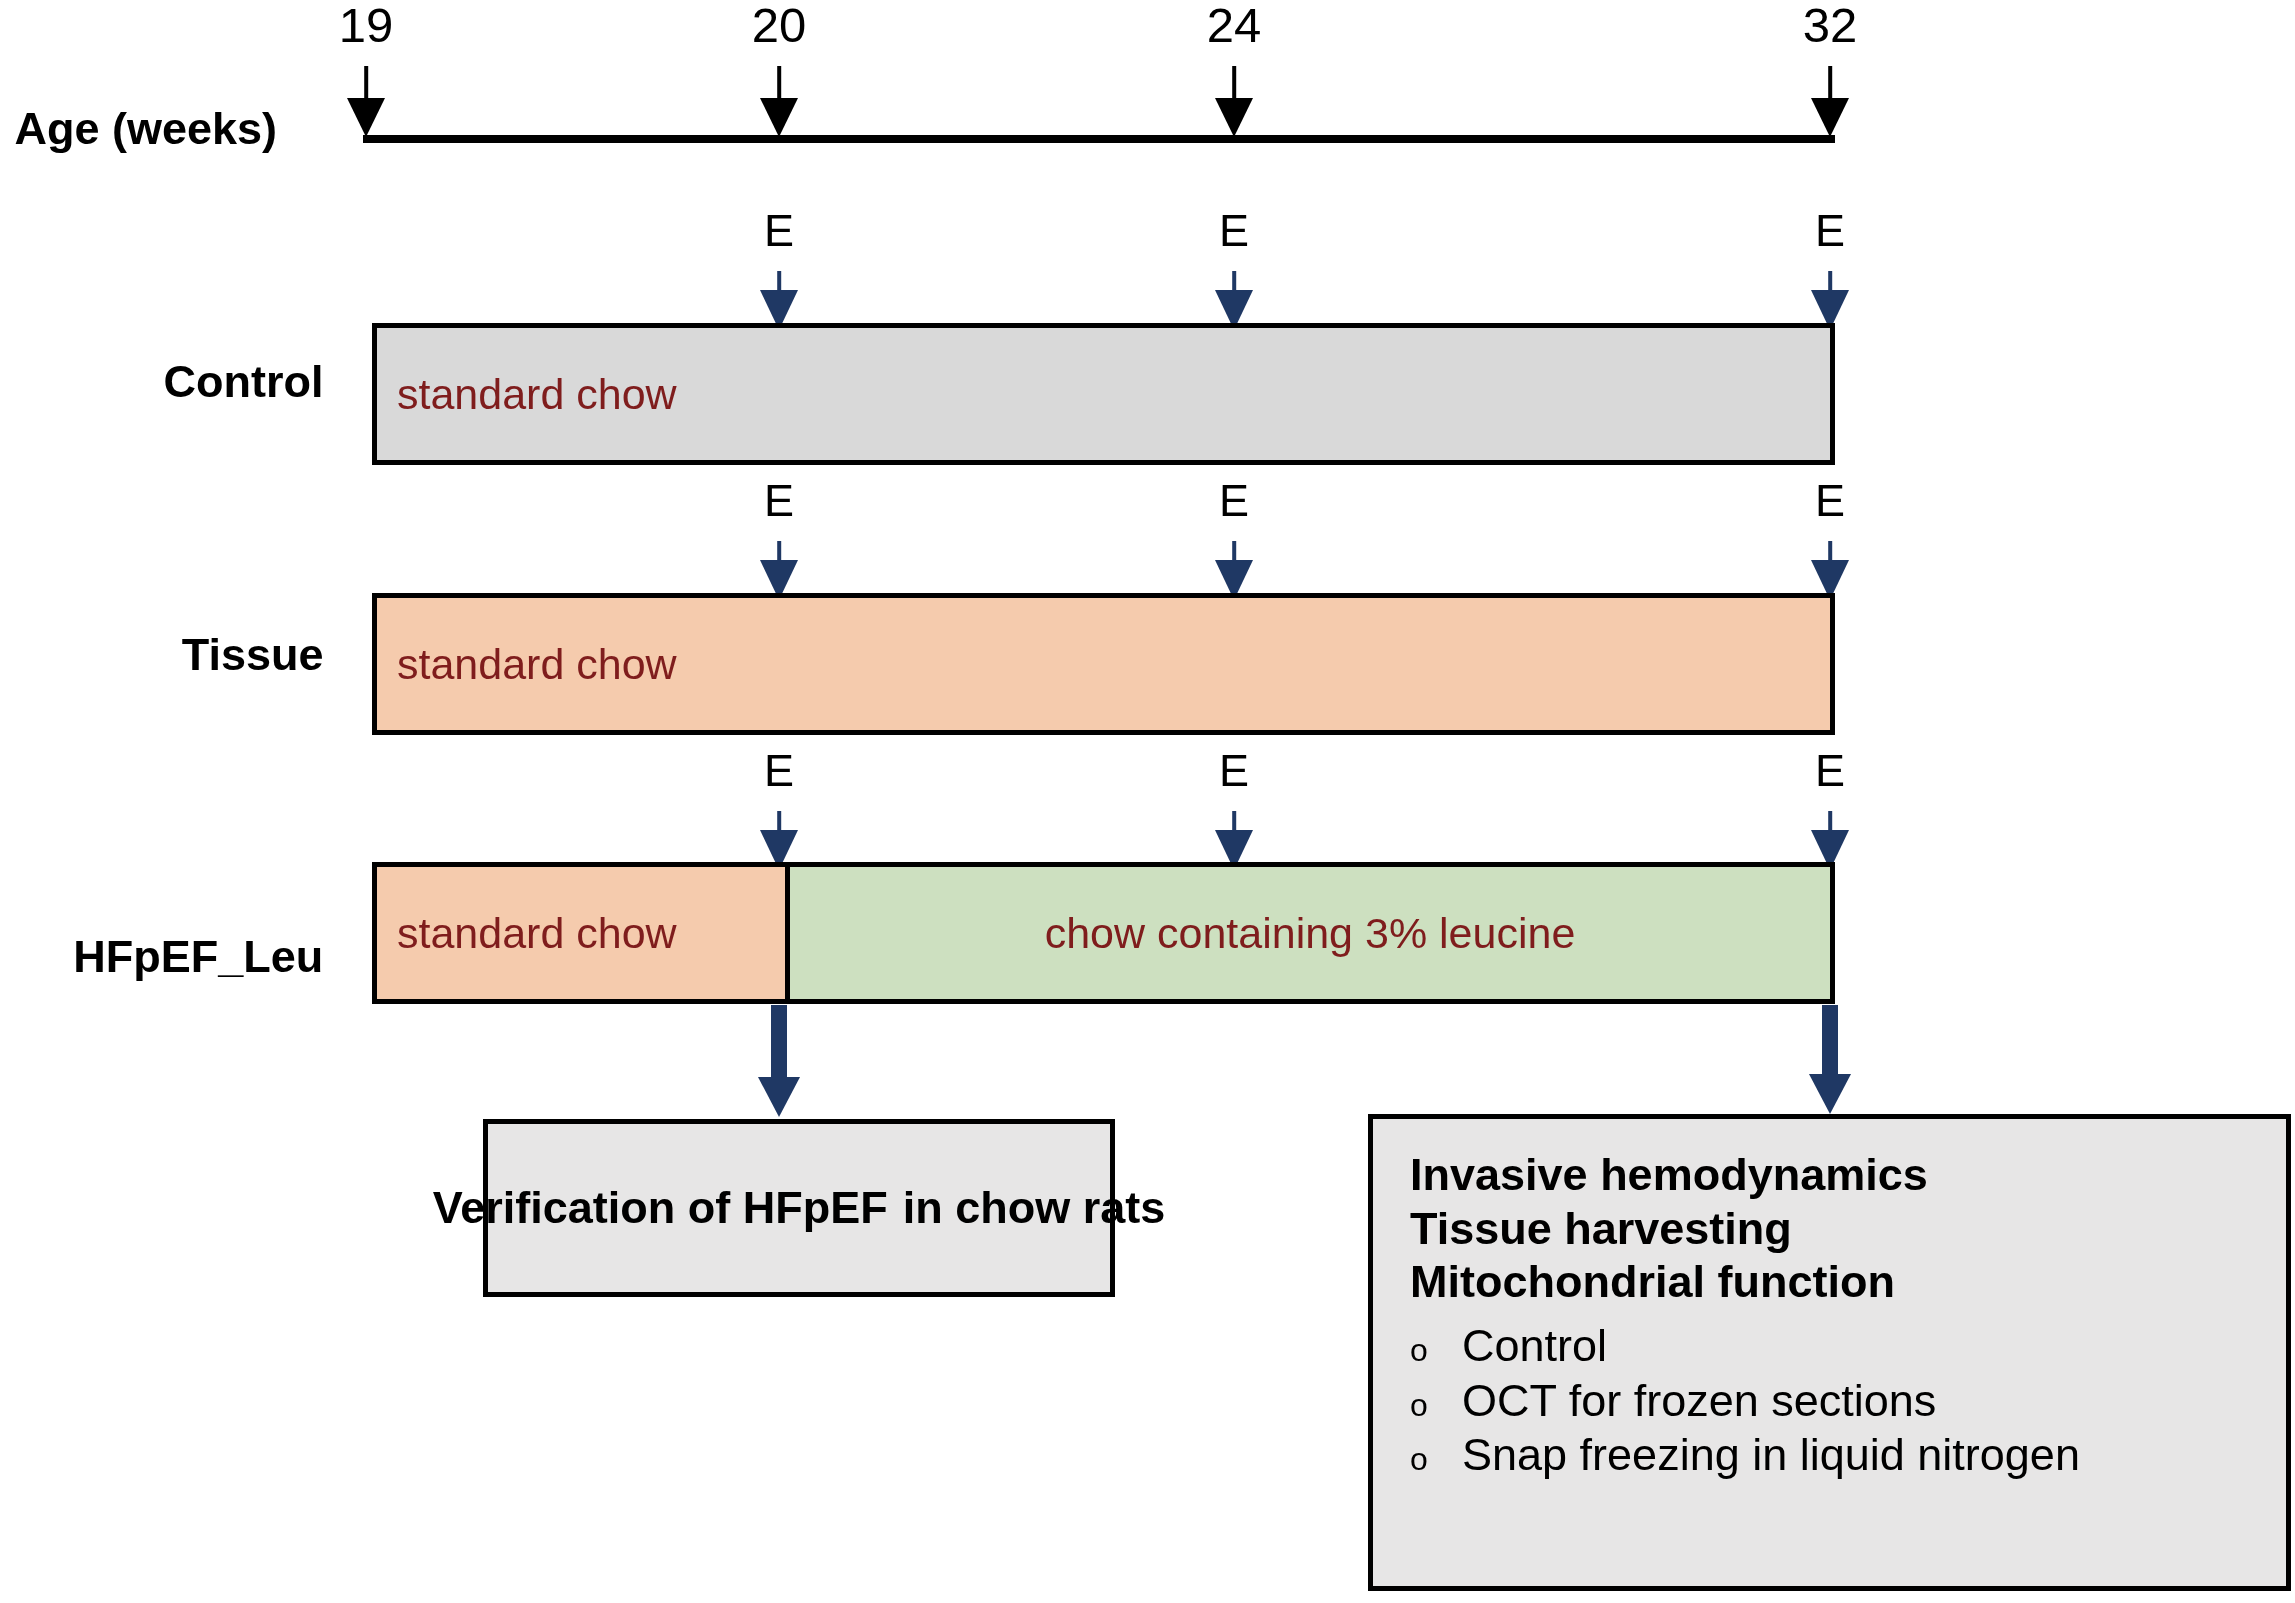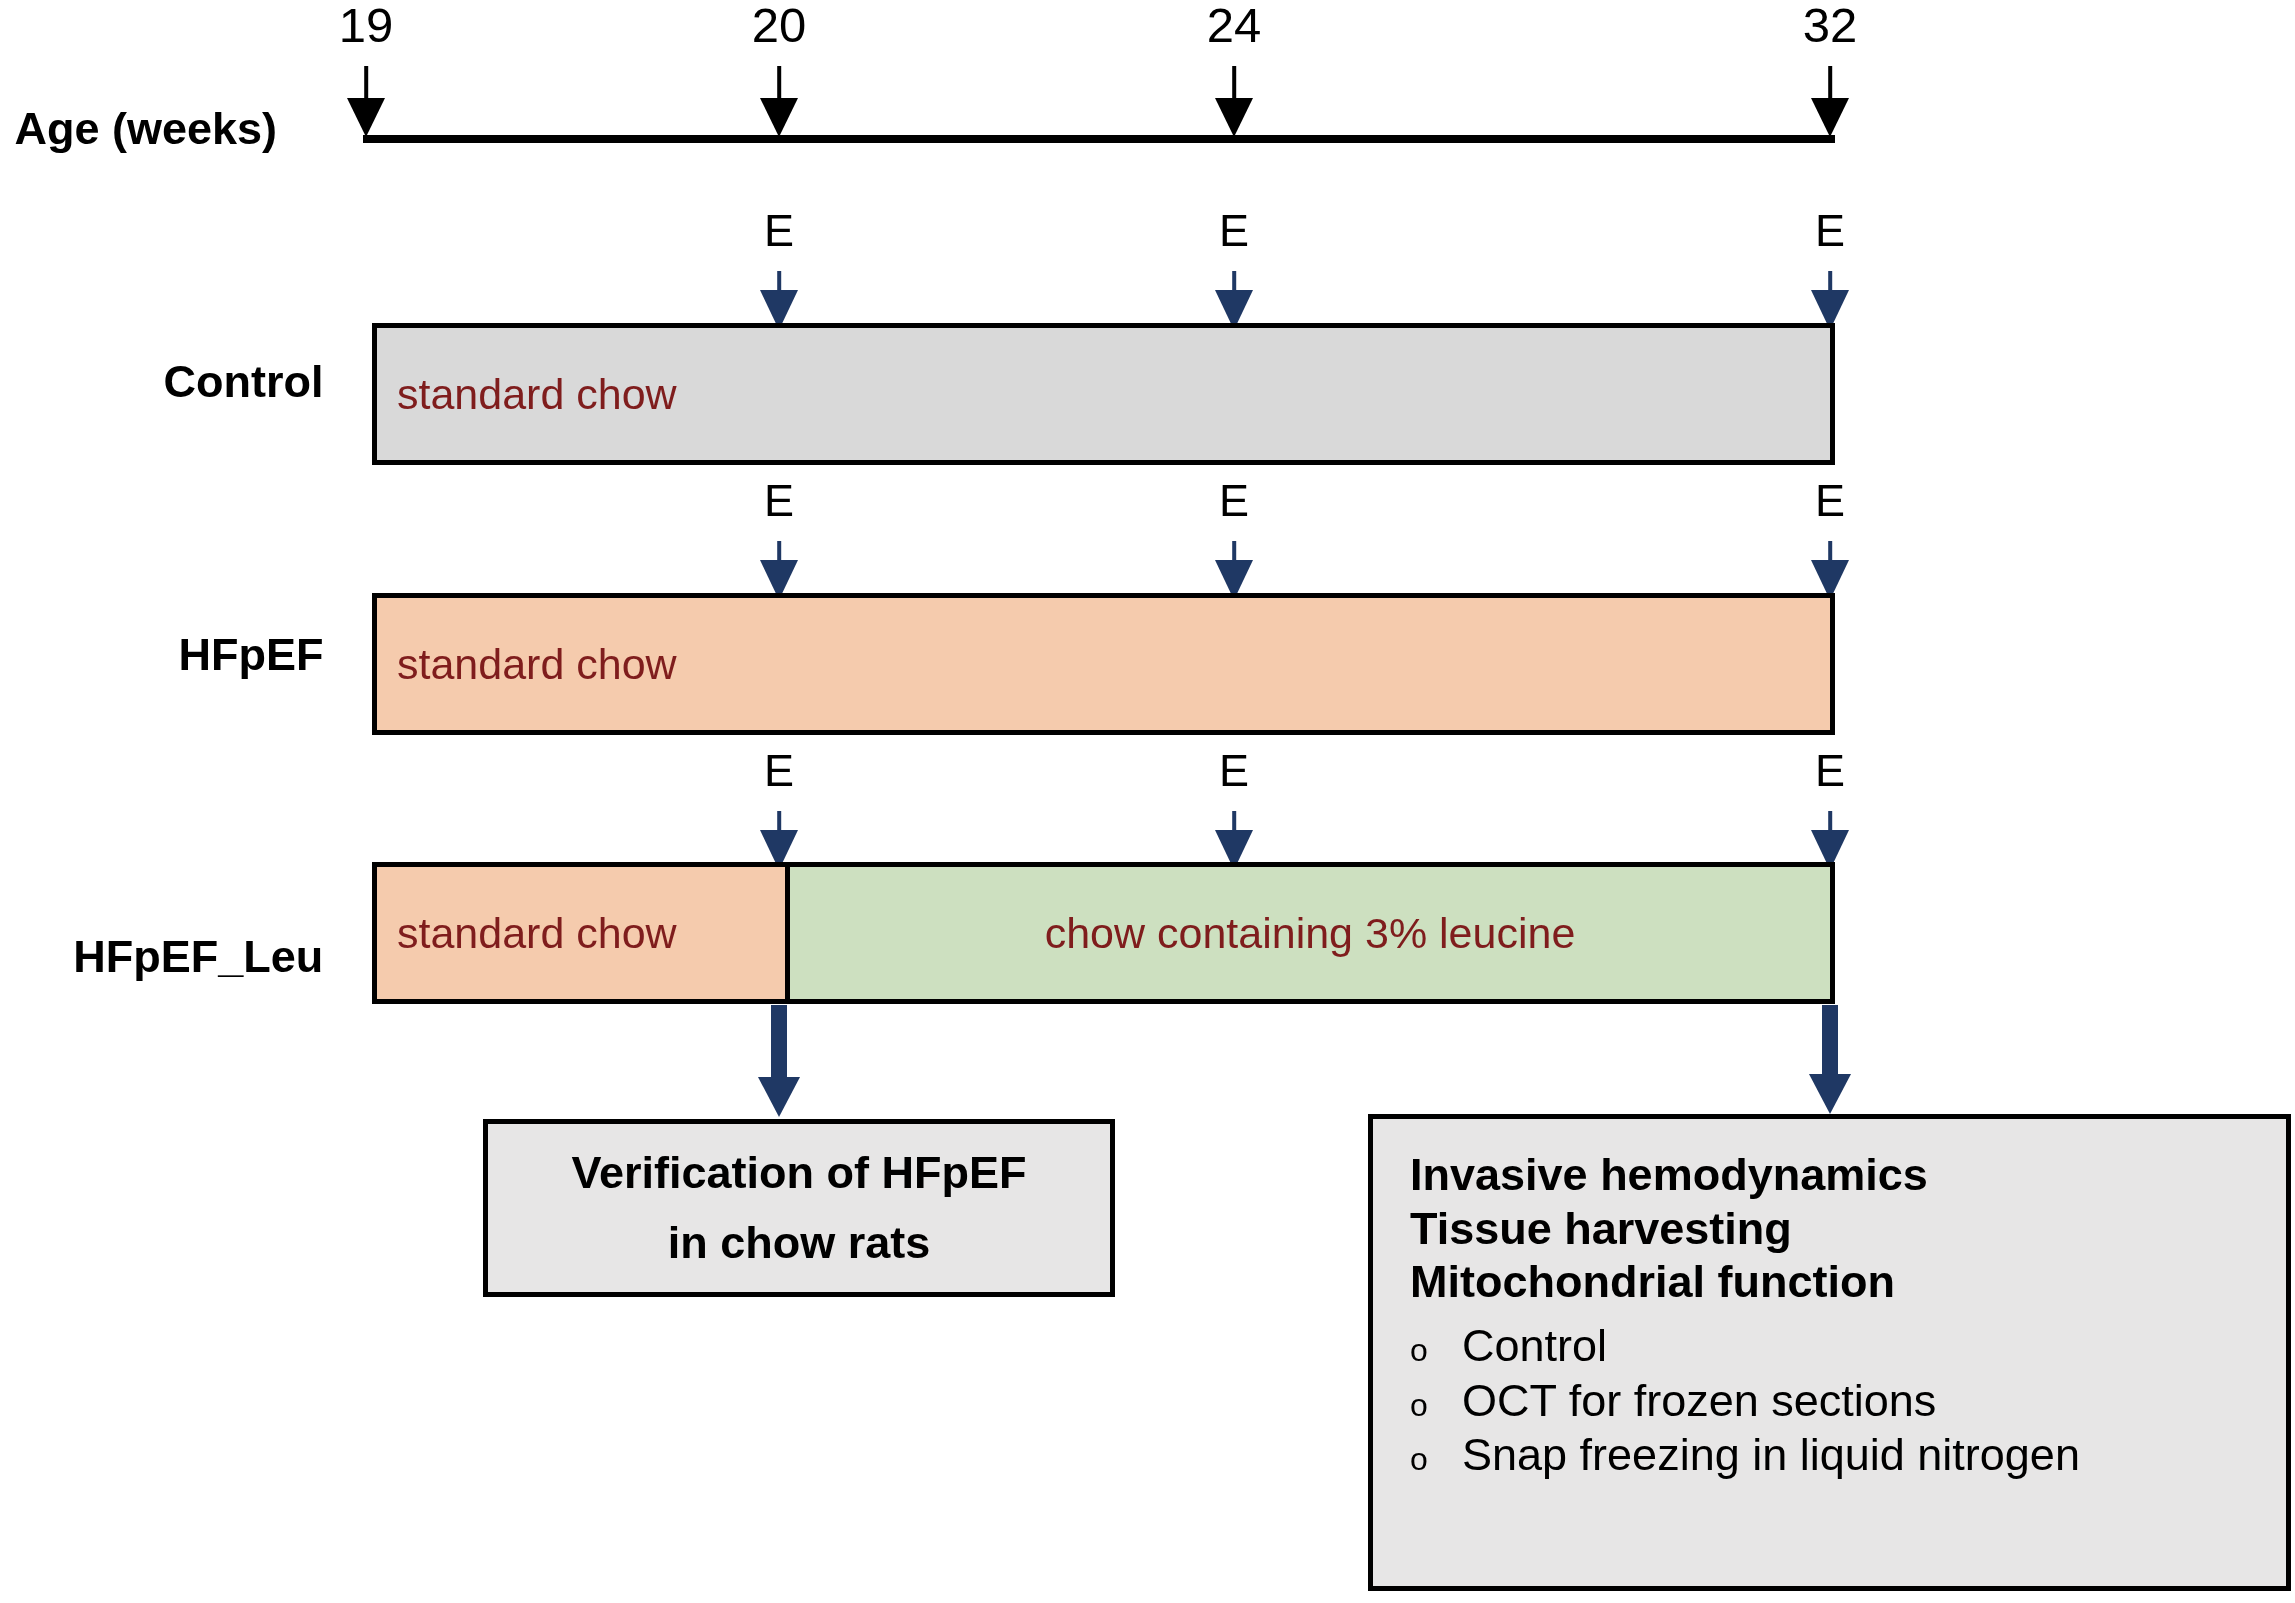--- a/index.html
+++ b/index.html
@@ -149,21 +149,21 @@
 
   
   .outcome-box{
     position:absolute;
     background:#e7e6e6;
     border:5px solid #000;
     box-sizing:border-box;
   }
   .ob-center{
     display:flex;
-    flex-direction:column;
+    flex-direction:row;
     align-items:center;
     justify-content:center;
     gap:15px;
   }
   .ob-line{
     font-weight:bold;
     font-size:45px;
     line-height:1.22;
     white-space:nowrap;
     color:#000;
@@ -240,21 +240,21 @@
   </div>
   <div class="e-arrow" style="left:1830px;top:271px;width:40px;height:56px;">
     <div class="stem" style="top:0;height:21.5px;"></div>
     <div class="head" style="top:18.7px;"></div>
   </div>
 
   <div class="bar" style="left:372px;top:323px;width:1463px;height:142px;">
     <div class="bar-seg seg-full" style="background:#d9d9d9;">standard chow</div>
   </div>
 
-  <div class="row-label" style="left:21.5px;top:632px;width:302px;">HFpEF</div>
+  <div class="row-label" style="left:21.5px;top:632px;width:302px;">Tissue</div>
 
   <div class="e-label" style="left:779px;top:478px;">E</div>
   <div class="e-label" style="left:1234px;top:478px;">E</div>
   <div class="e-label" style="left:1830px;top:478px;">E</div>
 
   <div class="e-arrow" style="left:779px;top:541px;width:40px;height:56px;">
     <div class="stem" style="top:0;height:21.5px;"></div>
     <div class="head" style="top:18.7px;"></div>
   </div>
   <div class="e-arrow" style="left:1234px;top:541px;width:40px;height:56px;">

